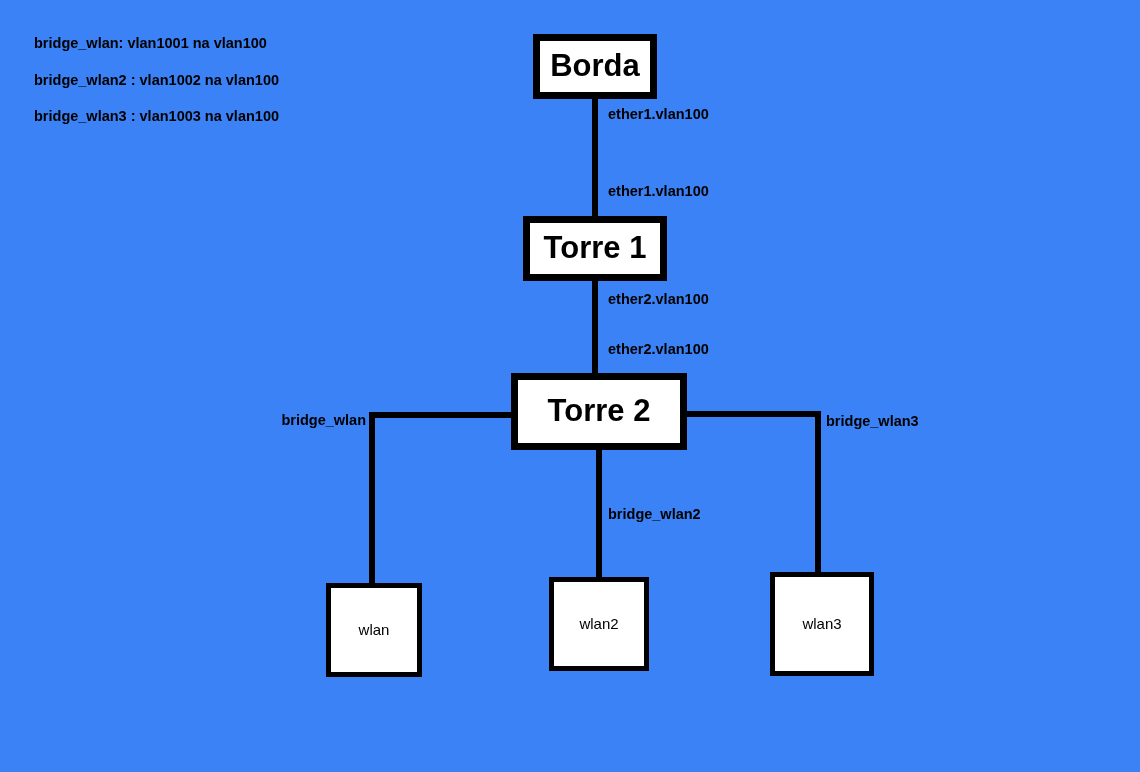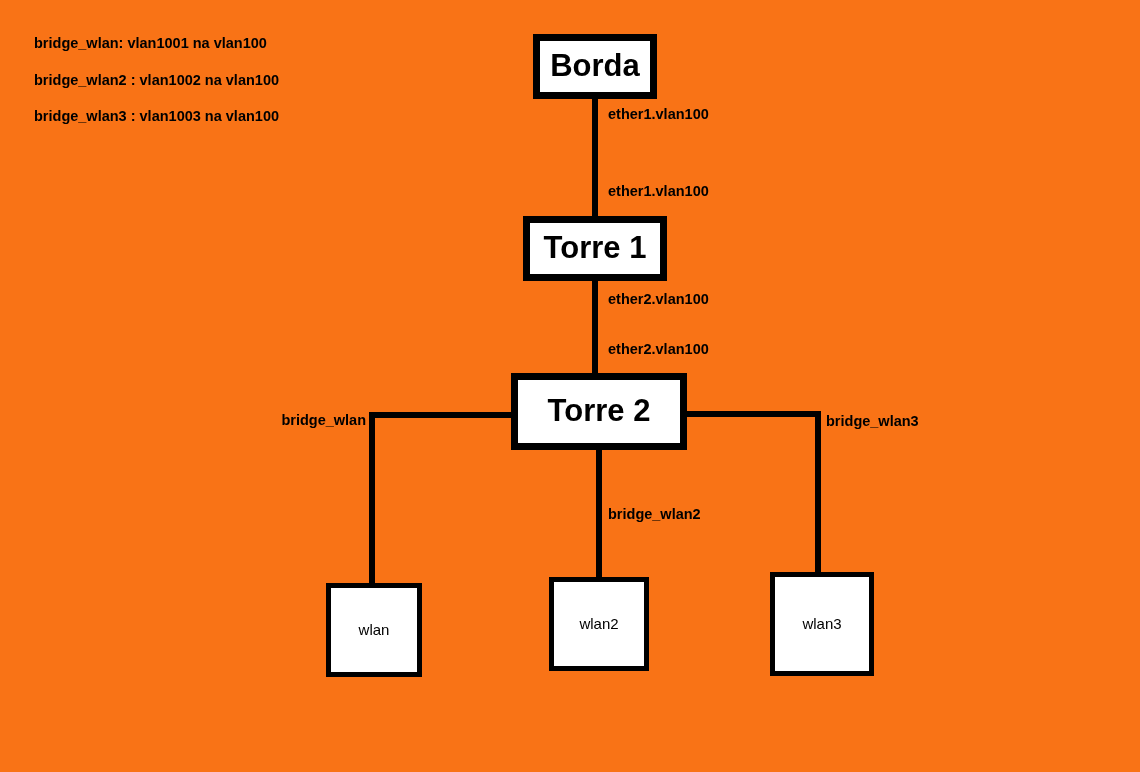--- a/index.html
+++ b/index.html
@@ -10,21 +10,21 @@
   body {
     width: 1140px;
     height: 772px;
     overflow: hidden;
     font-family: "Liberation Sans", sans-serif;
   }
   #diagram-canvas {
     position: relative;
     width: 1140px;
     height: 772px;
-    background: #f97316;
+    background: #3b82f6;
   }
   svg.diagram-svg {
     position: absolute;
     top: 0;
     left: 0;
     width: 1140px;
     height: 772px;
   }
   .node-rect {
     fill: #ffffff;

